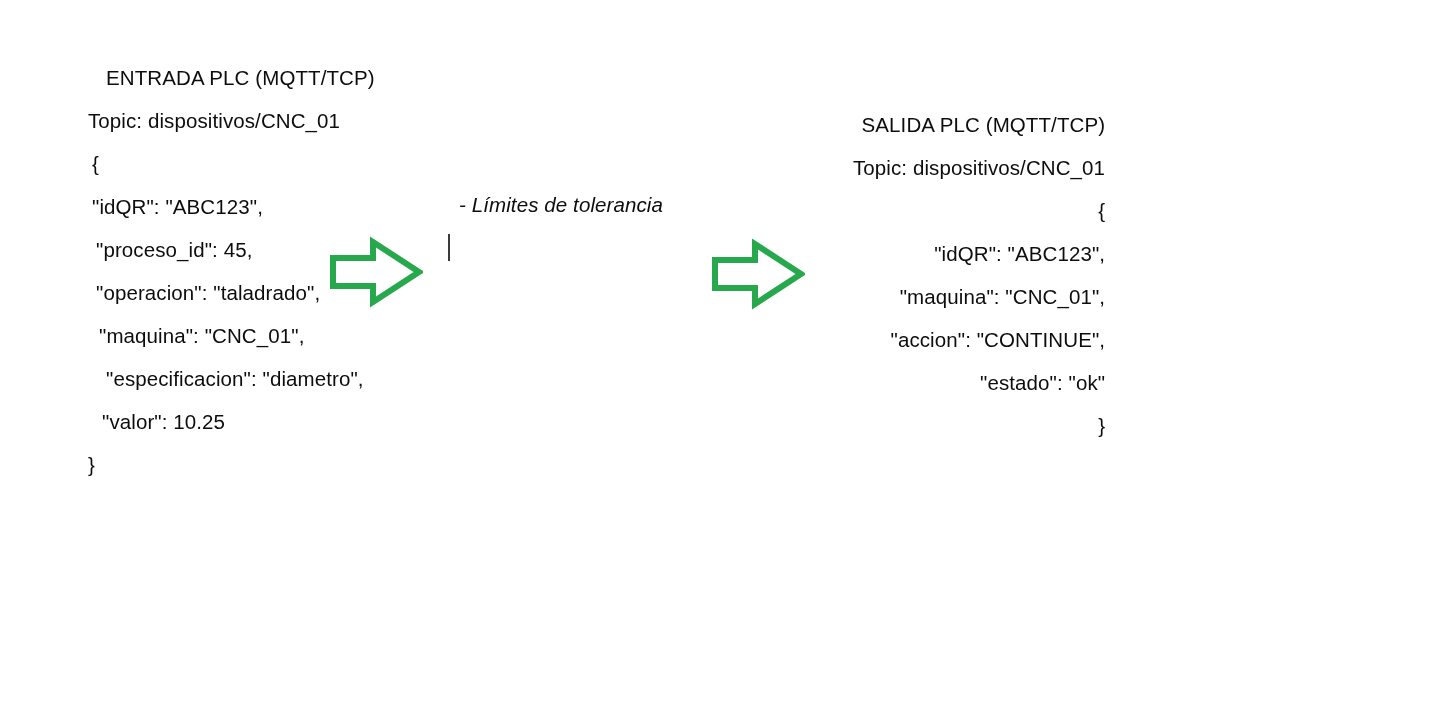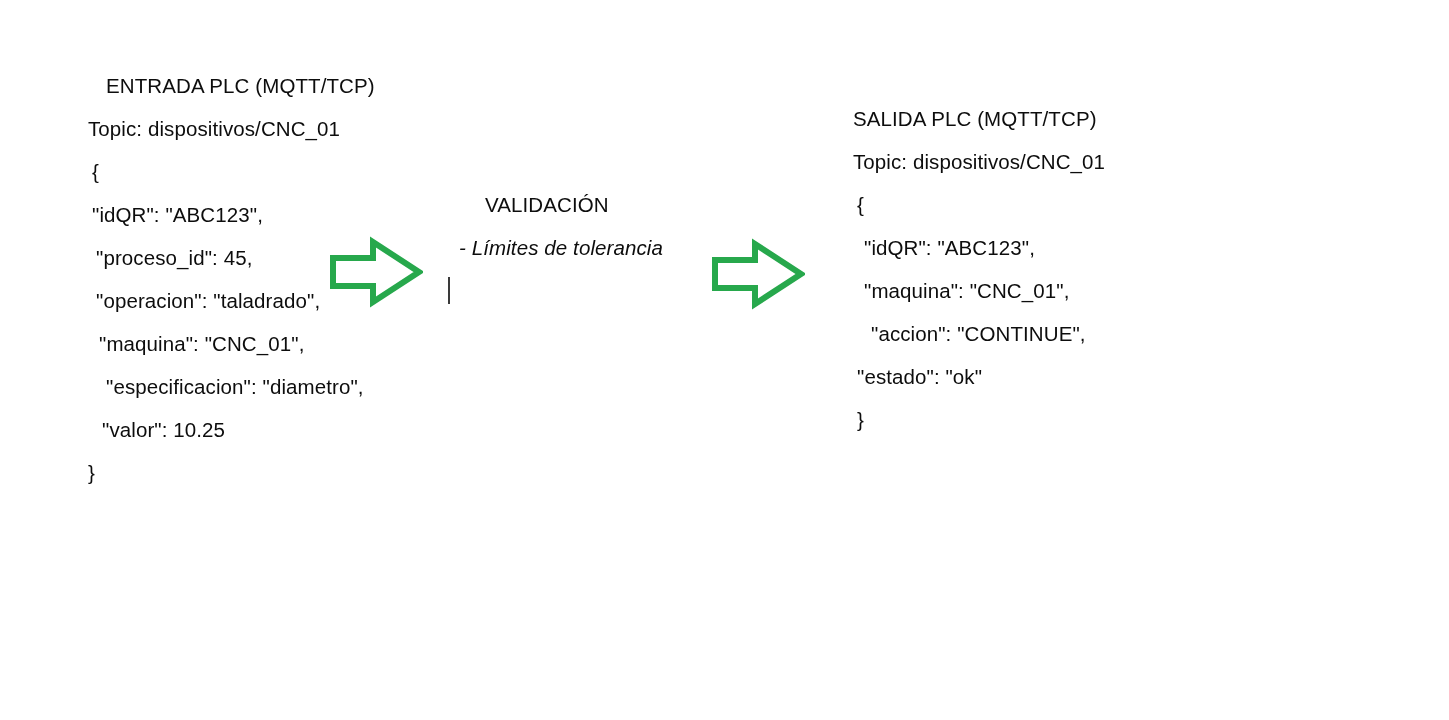--- a/index.html
+++ b/index.html
@@ -31,29 +31,30 @@
     font-size: 20.5px;
     line-height: 43px;
     white-space: pre;
     color: #0d0d0d;
     letter-spacing: 0.1px;
   }
 
   
   #block-input {
     left: 88px;
-    top: 64px;
+    top: 56px;
   }
   #block-validation {
     left: 452px;
     top: 183px;
   }
   #block-output {
     left: 853px;
-    top: 97px;
+    top: 103px;
+    text-align: right;
   }
 
   
   .i0  { padding-left: 0px; }
   .i1  { padding-left: 4px; }
   .i2  { padding-left: 8px; }
   .i3  { padding-left: 11px; }
   .i4  { padding-left: 14px; }
   .i5  { padding-left: 18px; }
   .ttl { padding-left: 18px; }
@@ -99,21 +100,20 @@
     <div class="line i0">}</div>
   </div>
 
   <div class="arrow" id="arrow-1">
     <svg width="94" height="72" viewBox="0 0 94 72">
       <polygon points="4,22 44,22 44,6 90,36 44,66 44,50 4,50" fill="#ffffff" stroke="#27a84c" stroke-width="6" stroke-linejoin="miter"></polygon>
     </svg>
   </div>
 
   <div class="block" id="block-validation">
-    <div class="line val-title">VALIDACIÓN</div>
     <div class="line val-b2">- Límites de tolerancia</div>
     <div class="line val-b3">
       <span class="caret"></span>
     </div>
   </div>
 
   <div class="arrow" id="arrow-2">
     <svg width="94" height="72" viewBox="0 0 94 72">
       <polygon points="4,22 44,22 44,6 90,36 44,66 44,50 4,50" fill="#ffffff" stroke="#27a84c" stroke-width="6" stroke-linejoin="miter"></polygon>
     </svg>

